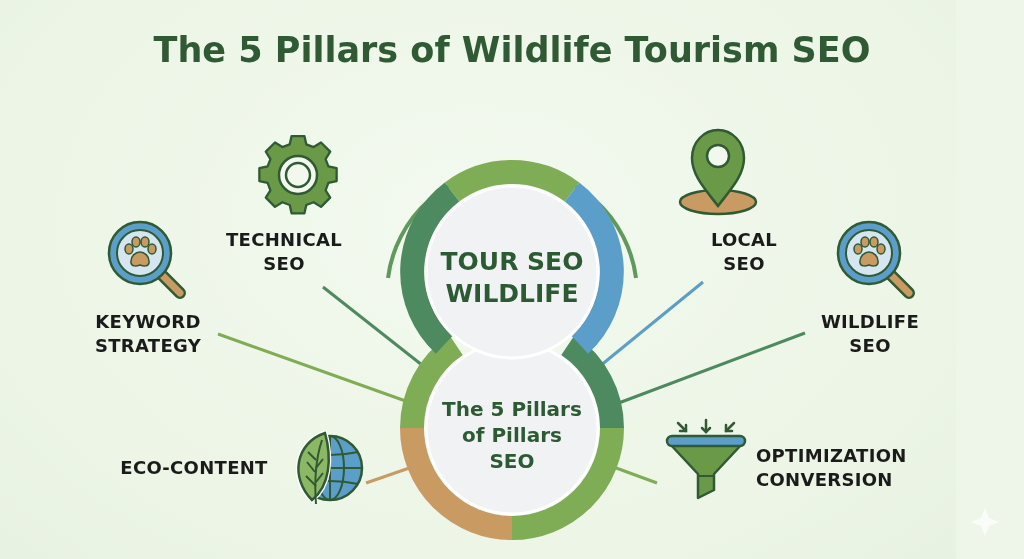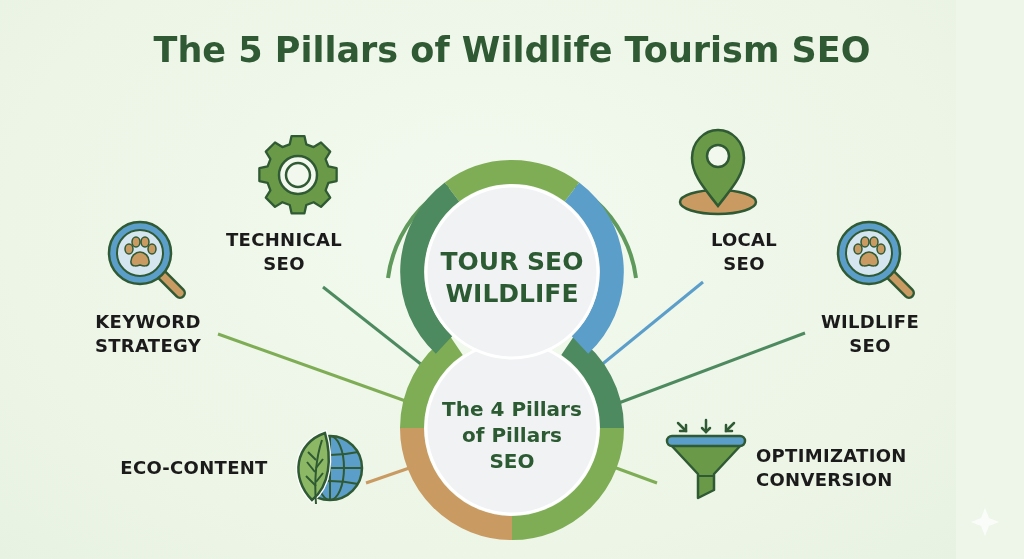--- a/index.html
+++ b/index.html
@@ -125,21 +125,21 @@
     </g>
 
     <path d="M 985 508 L 989 518 L 999 522 L 989 526 L 985 536 L 981 526 L 971 522 L 981 518 Z" fill="#ffffff" opacity="0.7"></path>
   </svg>
 
   <div class="center-text" style="left:426px; top:246px; width:172px; font-size:25px; line-height:32px;">
     <div>TOUR SEO</div>
     <div>WILDLIFE</div>
   </div>
   <div class="center-text" style="left:426px; top:396px; width:172px; font-size:20px; line-height:26px;">
-    <div>The 4 Pillars</div>
+    <div>The 5 Pillars</div>
     <div>of Pillars</div>
     <div>SEO</div>
   </div>
 
   <div class="label" style="left:212px; top:228px; width:144px;">
     <div>TECHNICAL</div>
     <div>SEO</div>
   </div>
   <div class="label" style="left:104px; top:456px; width:180px;">
     <div>ECO-CONTENT</div>

